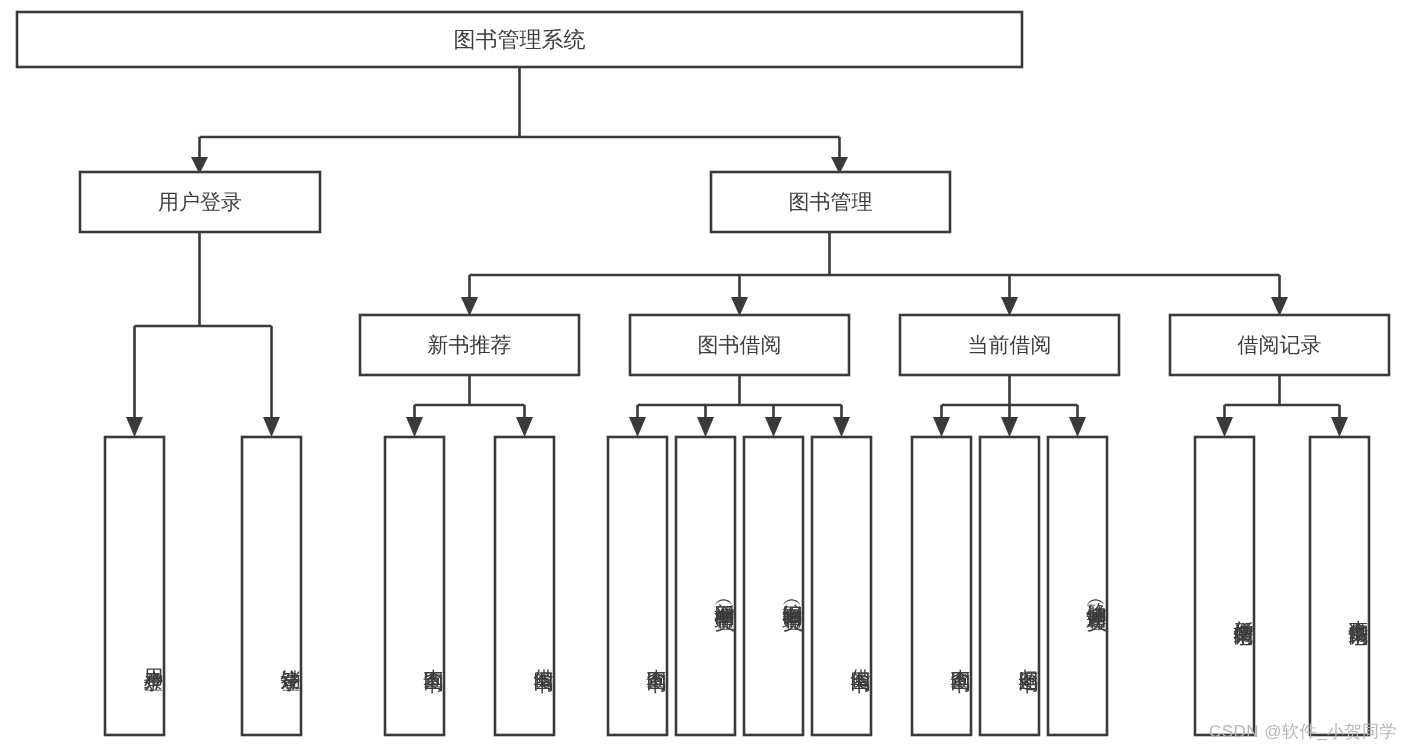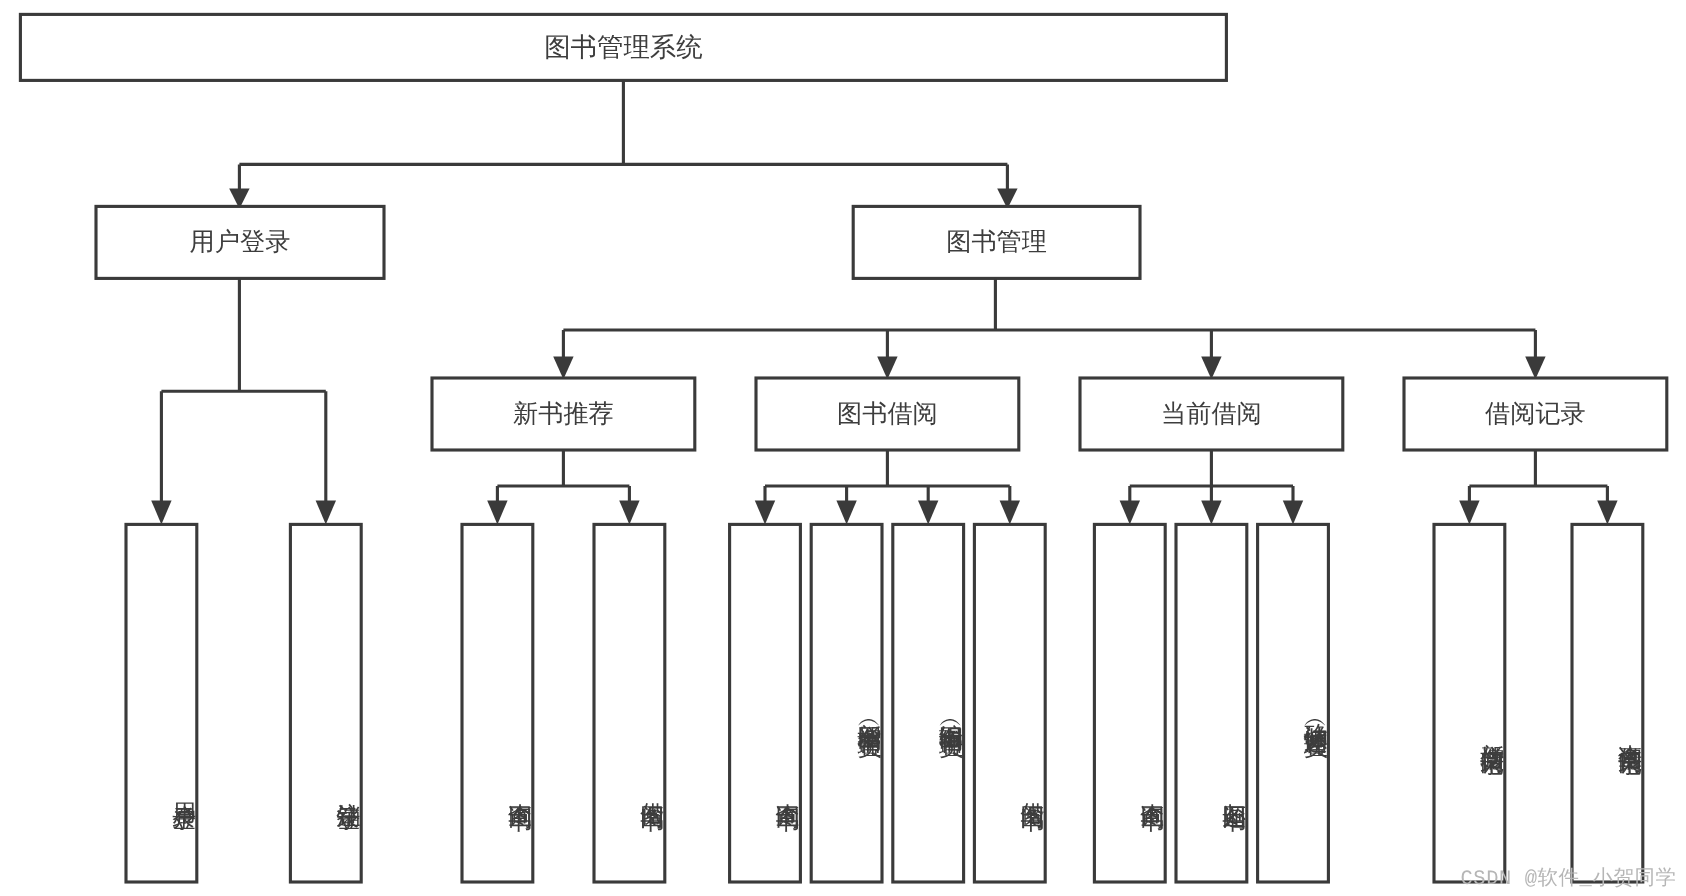--- a/index.html
+++ b/index.html
@@ -64,21 +64,21 @@
     stroke-linecap: butt;
   }
   .arrow-head {
     fill: #3a3a3a;
     stroke: none;
   }
   .watermark {
     position: absolute;
     right: 8px;
     bottom: 4px;
-    font-family: Liberation Mono, monospace;
+    font-family: Liberation Sans, sans-serif;
     font-size: 17px;
     color: #b6b6b6;
     white-space: nowrap;
     letter-spacing: 0.5px;
   }
 </style>
 </head>
 <body>
 
 <div id="diagram-root">

